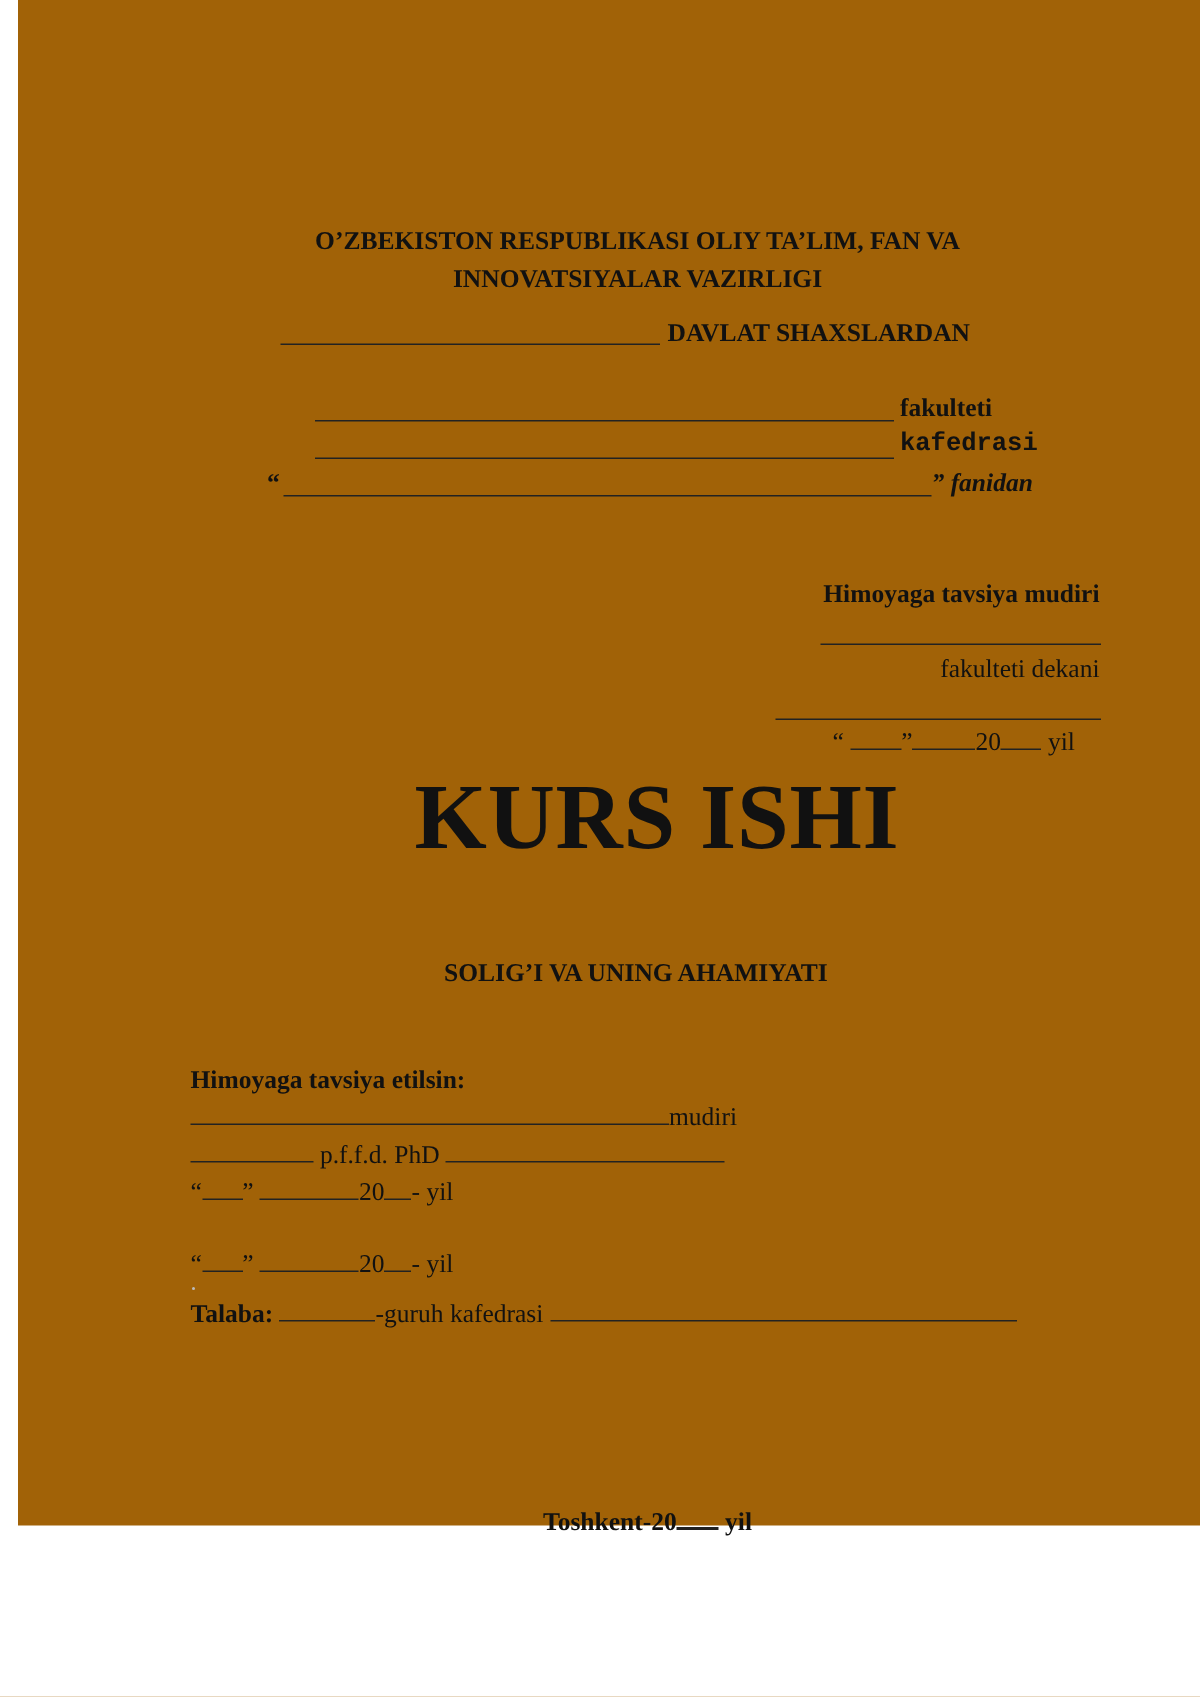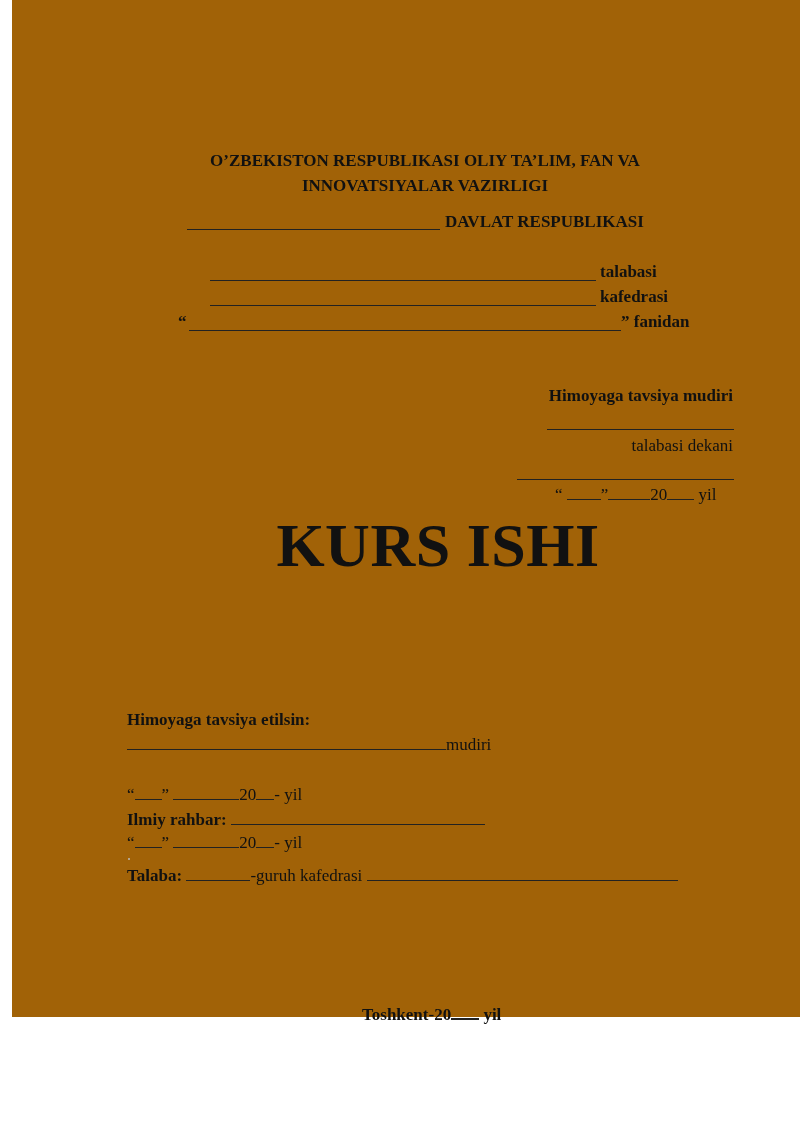--- a/index.html
+++ b/index.html
@@ -21,54 +21,55 @@
 </style>
 </head>
 <body>
 
 <div class="page">
 
   <div class="abs b f17 c" style="left:0; width:826px; top:151px;">O’ZBEKISTON RESPUBLIKASI  OLIY TA’LIM, FAN VA</div>
   <div class="abs b f17 c" style="left:0; width:826px; top:176px;">INNOVATSIYALAR VAZIRLIGI</div>
 
   <div class="rule" style="left:175px; width:253px; top:229px;"></div>
-  <div class="abs b f17" style="left:433px; top:212px;">DAVLAT RESPUBLIKASI</div>
+  <div class="abs b f17" style="left:433px; top:212px;">DAVLAT SHAXSLARDAN</div>
 
   <div class="rule" style="left:198px; width:386px; top:280px;"></div>
-  <div class="abs b f17" style="left:588px; top:262px;">talabasi</div>
+  <div class="abs b f17" style="left:588px; top:262px;">fakulteti</div>
 
   <div class="rule" style="left:198px; width:386px; top:305px;"></div>
-  <div class="abs b f17" style="left:588px; top:287px;">kafedrasi</div>
+  <div class="abs b f17" style="left:588px; top:287px;font-family:Liberation Mono, monospace;">kafedrasi</div>
 
   <div class="abs b f17" style="left:166px; top:312px;">“</div>
   <div class="rule" style="left:177px; width:432px; top:330px;"></div>
-  <div class="abs b f17" style="left:609px; top:312px;">” fanidan</div>
+  <div class="abs b f17" style="left:609px; top:312px;font-style:italic;">” fanidan</div>
 
   <div class="abs b f17 r" style="right:79px; top:386px;">Himoyaga tavsiya mudiri</div>
   <div class="rule" style="left:535px; width:187px; top:429px;"></div>
-  <div class="abs f17 r" style="right:79px; top:436px;">talabasi dekani</div>
+  <div class="abs f17 r" style="right:79px; top:436px;">fakulteti dekani</div>
   <div class="rule" style="left:505px; width:217px; top:479px;"></div>
   <div class="abs f17" style="left:543px; top:485px;text-align:center;">
     <span>“ </span><span class="ul" style="width:34px;"></span><span>”</span><span class="ul" style="width:42px;"></span><span>20</span><span class="ul" style="width:27px;"></span><span> yil</span>
   </div>
 
   <div class="abs title-big c" style="left:0; width:852px; top:510px;">KURS ISHI</div>
 
+  <div class="abs b f17" style="left:284px; top:639px;">SOLIG’I VA UNING AHAMIYATI</div>
 
   <div class="abs f17" style="left:115px; top:735px;">
     <span class="ul" style="width:319px;"></span><span>mudiri</span>
   </div>
   <div class="abs b f17" style="left:115px; top:710px;">Himoyaga tavsiya etilsin:</div>
+  <div class="abs f17" style="left:115px; top:760px;">
+    <span class="ul" style="width:82px;"></span><span> p.f.f.d. PhD </span><span class="ul" style="width:186px;"></span>
+  </div>
   <div class="abs f17" style="left:115px; top:785px;">
     <span>“</span><span class="ul" style="width:27px;"></span><span>” </span><span class="ul" style="width:66px;"></span><span>20</span><span class="ul" style="width:18px;"></span><span>- yil</span>
   </div>
 
-  <div class="abs f17" style="left:115px; top:810px;">
-    <span class="b">Ilmiy rahbar: </span><span class="ul" style="width:254px;"></span>
-  </div>
   <div class="abs f17" style="left:115px; top:833px;">
     <span>“</span><span class="ul" style="width:27px;"></span><span>” </span><span class="ul" style="width:66px;"></span><span>20</span><span class="ul" style="width:18px;"></span><span>- yil</span>
   </div>
   <div class="speck" style="left:116px; top:858px;"></div>
 
   <div class="abs f17" style="left:115px; top:866px;">
     <span class="b">Talaba: </span><span class="ul" style="width:64px;"></span><span>-guruh kafedrasi </span><span class="ul" style="width:311px;"></span>
   </div>
 
   <div class="abs b f17" style="left:350px; top:1005px;">

